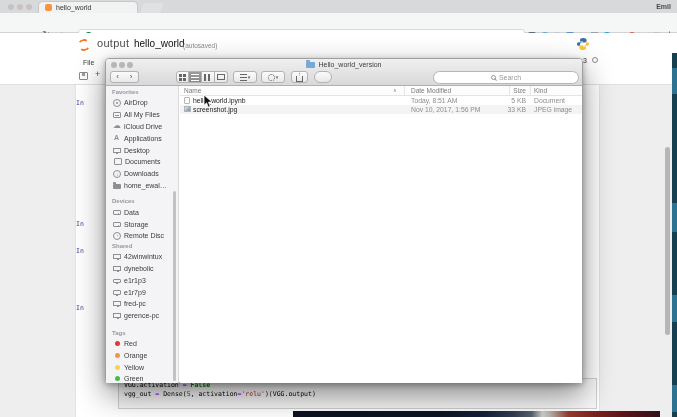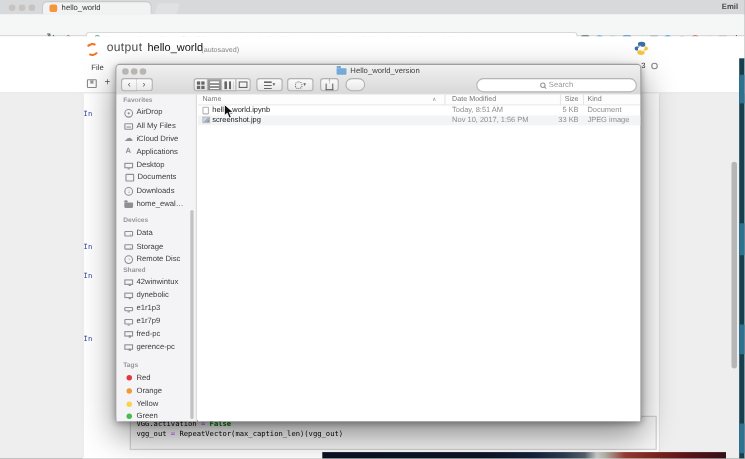--- a/index.html
+++ b/index.html
@@ -201,21 +201,21 @@
   <span class="abs kfrag">3</span>
   <span class="abs kcirc"></span>
 
   <div class="abs content"></div>
   <span class="abs inprompt" style="top:99px">In</span>
   <span class="abs inprompt" style="top:220px">In</span>
   <span class="abs inprompt" style="top:247px">In</span>
   <span class="abs inprompt" style="top:304px">In</span>
   <div class="abs codecell">
       <div class="cmline"><span>VGG.activation </span><span class="c-op">=</span><span> </span><span class="c-kw">False</span></div>
-      <div class="cmline"><span>vgg_out </span><span class="c-op">=</span><span> RepeatVector(max_caption_len)(vgg_out)</span></div>
+      <div class="cmline"><span>vgg_out </span><span class="c-op">=</span><span> Dense(</span><span class="c-num">5</span><span>, activation</span><span class="c-op">=</span><span class="c-str">'relu'</span><span>)(VGG.output)</span></div>
     </div>
   <div class="abs imgstrip"></div>
   <div class="abs pagescroll"></div>
   <div class="abs edge">
     <div class="abs edgeseg" style="top:15px;height:26px"></div>
     <div class="abs edgeseg" style="top:150px;height:29px"></div>
     <div class="abs edgeseg" style="top:242px;height:27px"></div>
     <div class="abs edgeseg" style="top:332px;height:27px"></div>
   </div>
 

